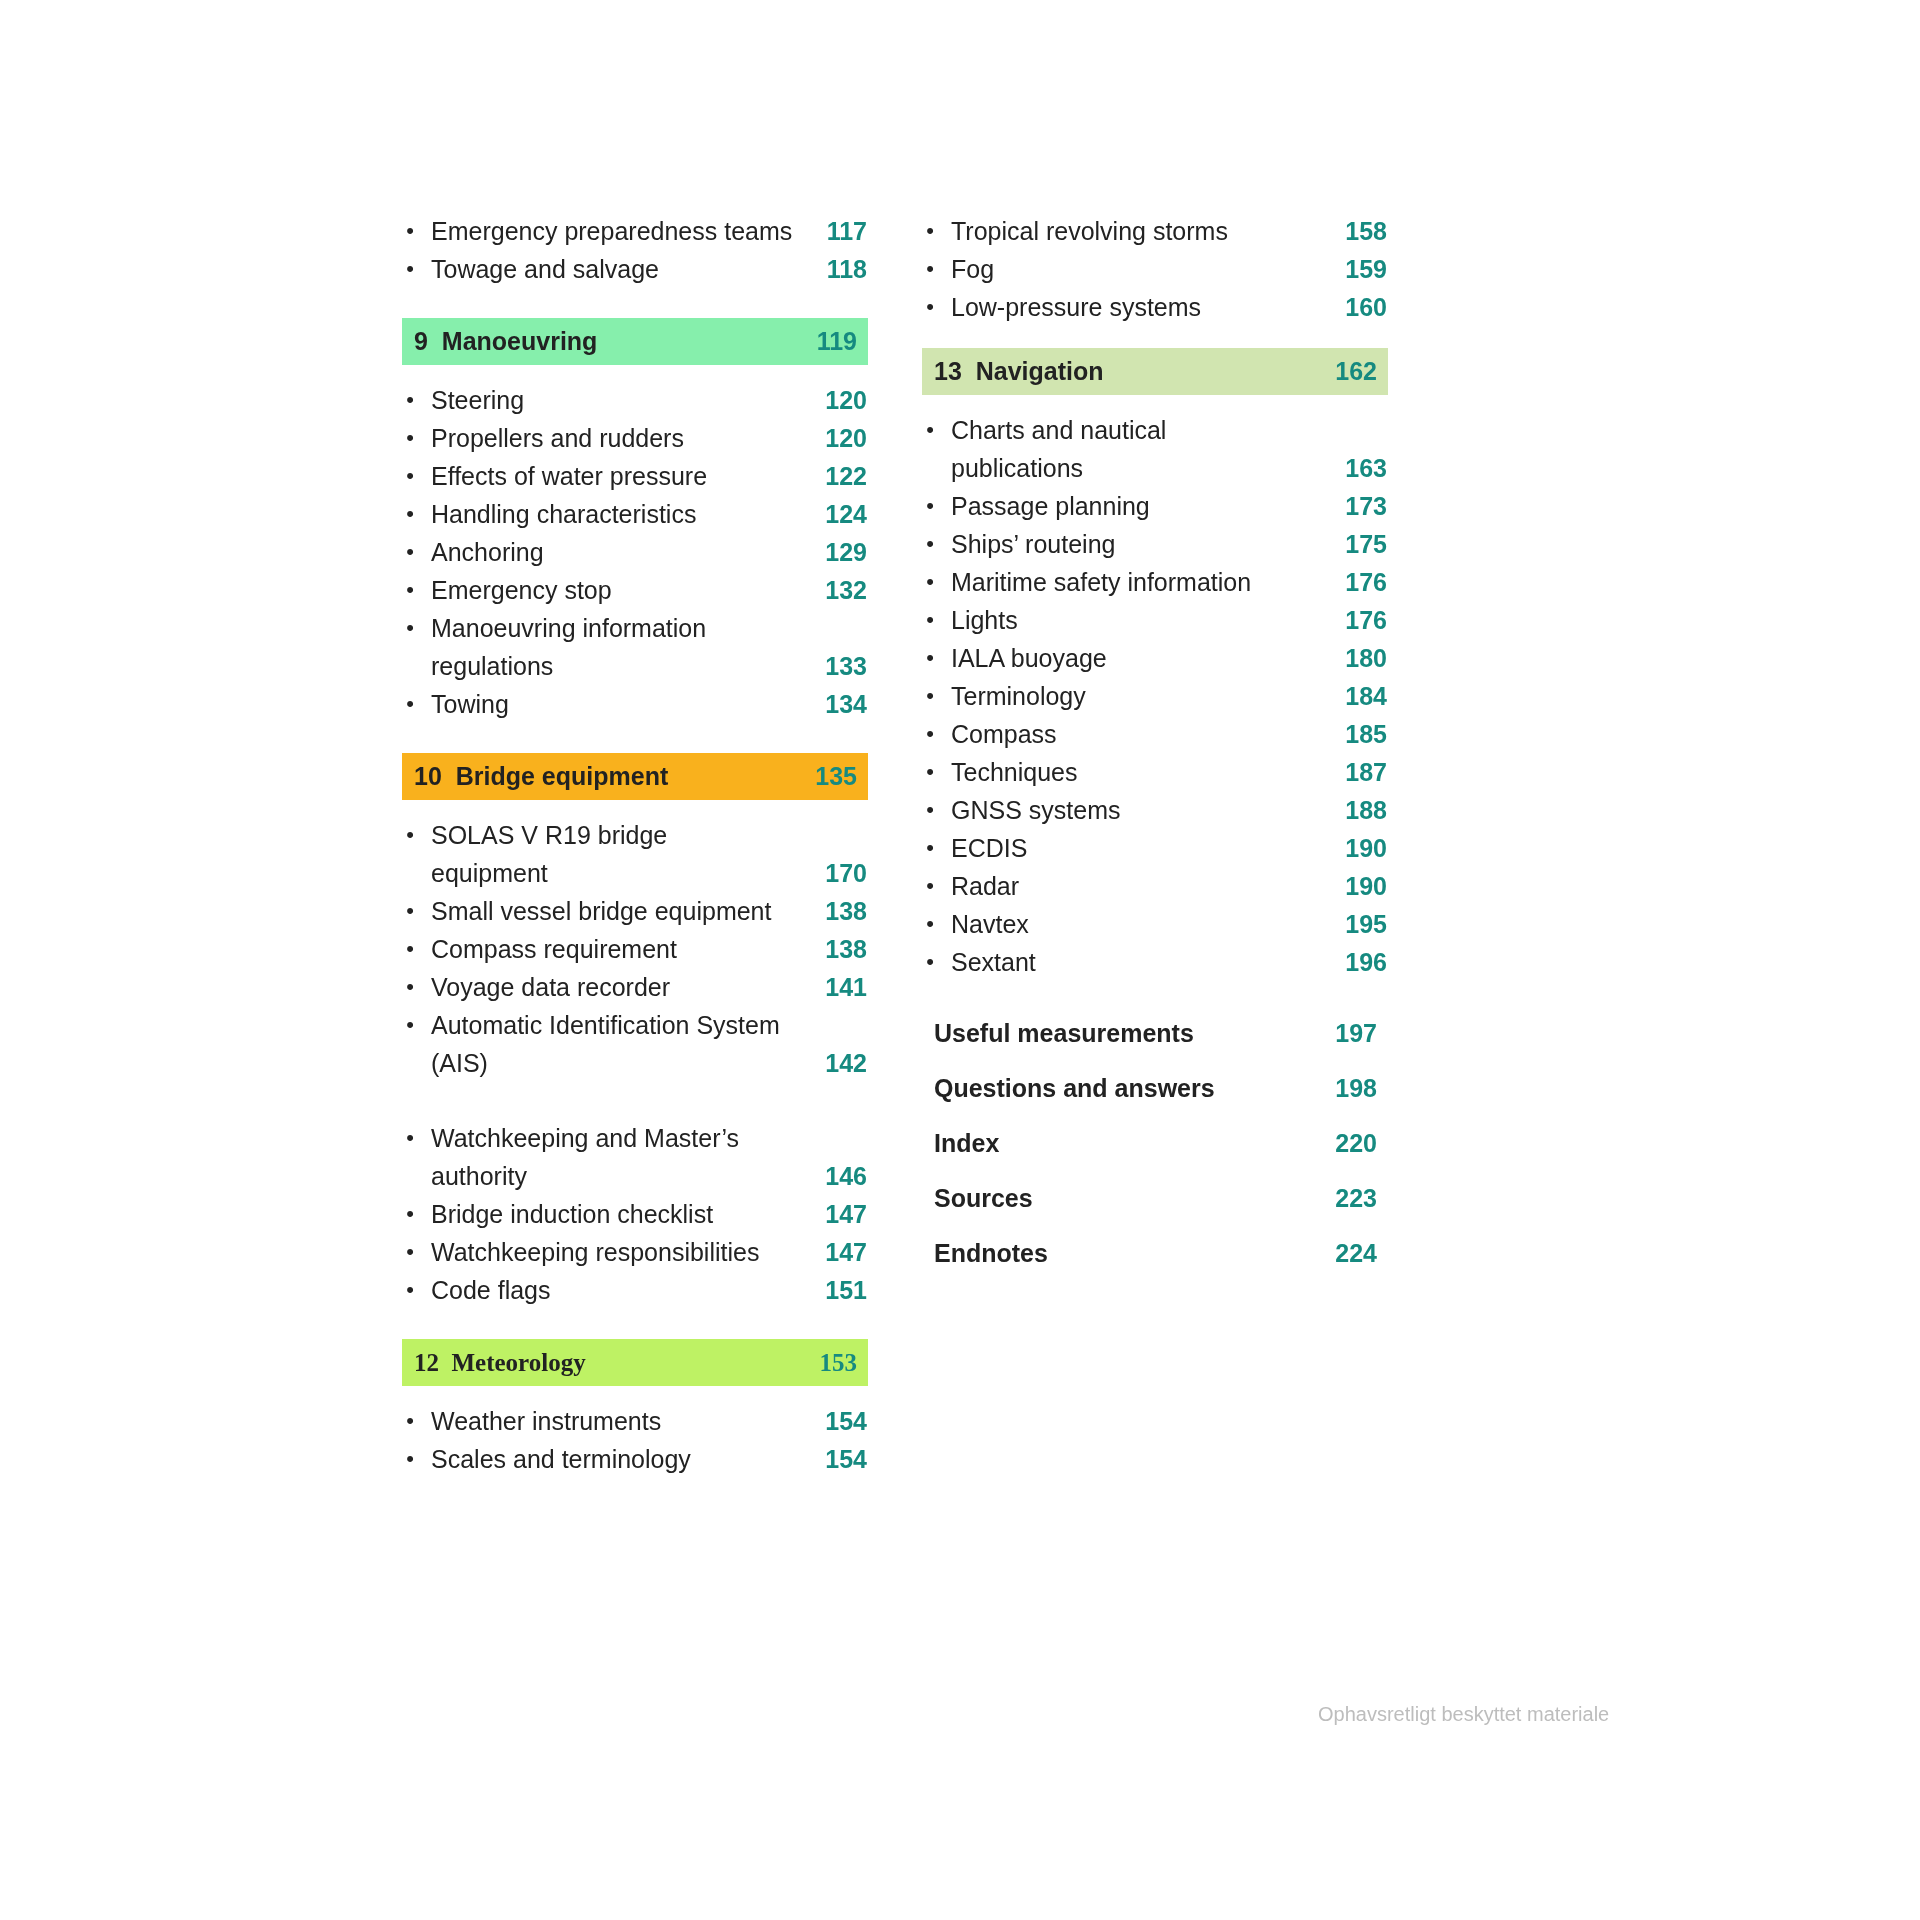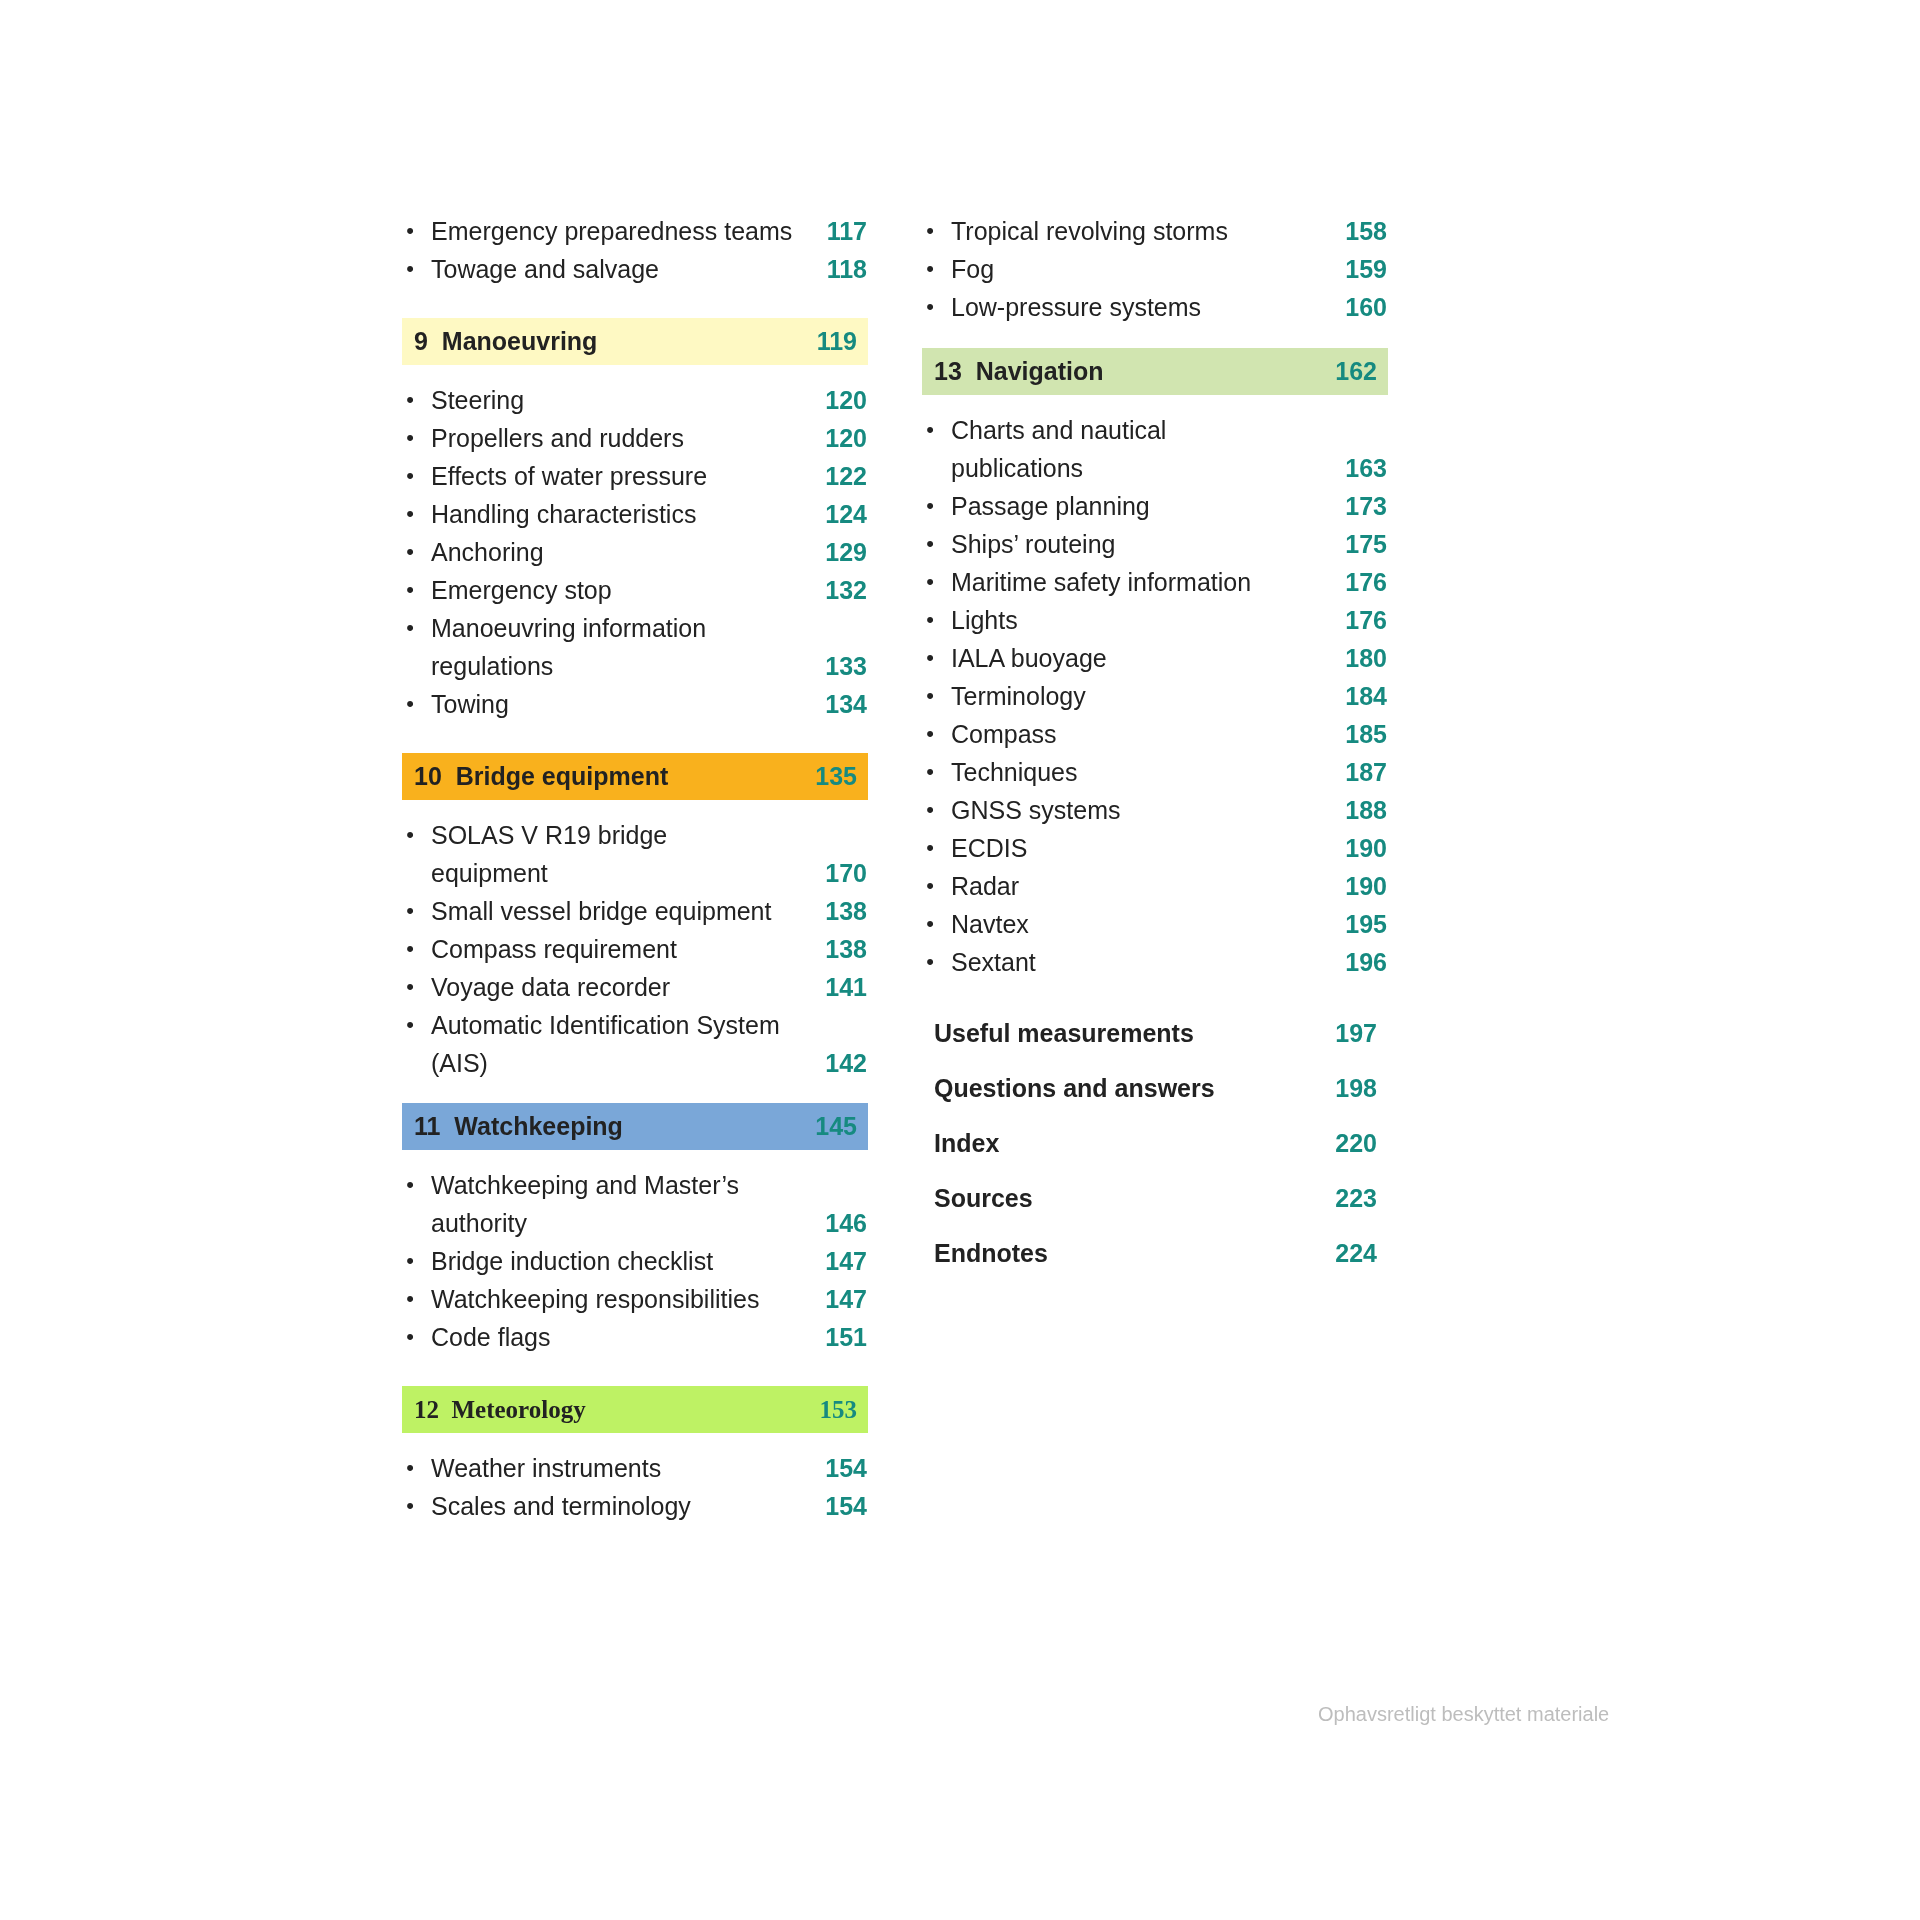--- a/index.html
+++ b/index.html
@@ -34,21 +34,21 @@
     <span class="label">Emergency preparedness teams</span>
     <span class="page">117</span>
   </div>
   <div class="row">
     <span class="bullet">•</span>
     <span class="label">Towage and salvage</span>
     <span class="page">118</span>
   </div>
 
   <div class="gap-before-bar"></div>
-  <div class="bar" style="background:#fef9c3;">
+  <div class="bar" style="background:#86efac;">
     <span class="title"><span>9</span>&nbsp;&nbsp;<span>Manoeuvring</span></span>
     <span class="page">119</span>
   </div>
   <div class="gap-after-bar"></div>
 
   <div class="row">
       <span class="bullet">•</span>
       <span class="label">Steering</span>
       <span class="page">120</span>
     </div>
@@ -124,24 +124,20 @@
   <div class="row">
       <span class="bullet">•</span>
       <span class="label">Automatic Identification System</span>
     </div>
   <div class="row cont">
       <span class="label">(AIS)</span>
       <span class="page">142</span>
     </div>
 
   <div class="gap-before-bar" style="height:21px;"></div>
-  <div class="bar" style="background:#7aa7d8;">
-    <span class="title"><span>11</span>&nbsp;&nbsp;<span>Watchkeeping</span></span>
-    <span class="page">145</span>
-  </div>
   <div class="gap-after-bar"></div>
 
   <div class="row">
       <span class="bullet">•</span>
       <span class="label">Watchkeeping and Master’s</span>
     </div>
   <div class="row cont">
       <span class="label">authority</span>
       <span class="page">146</span>
     </div>

